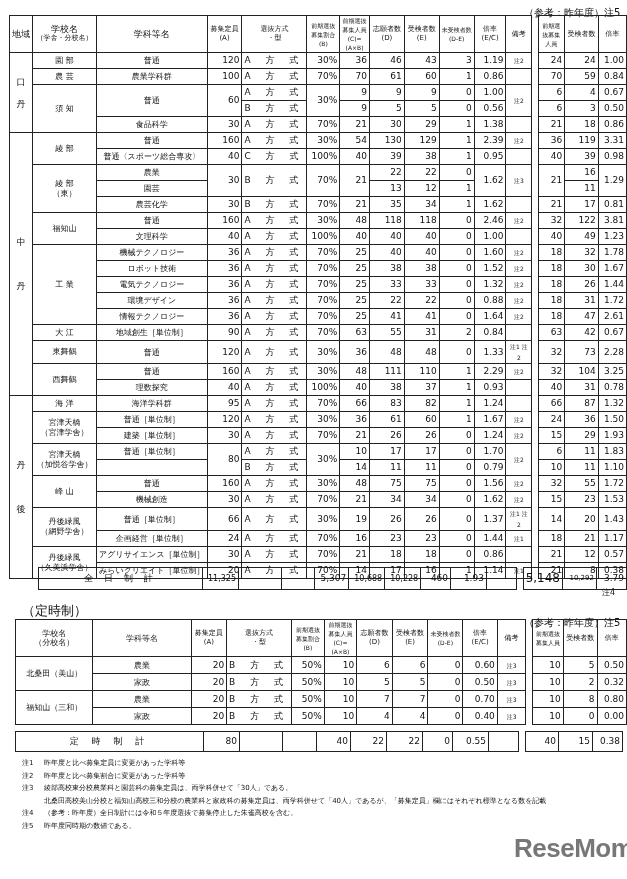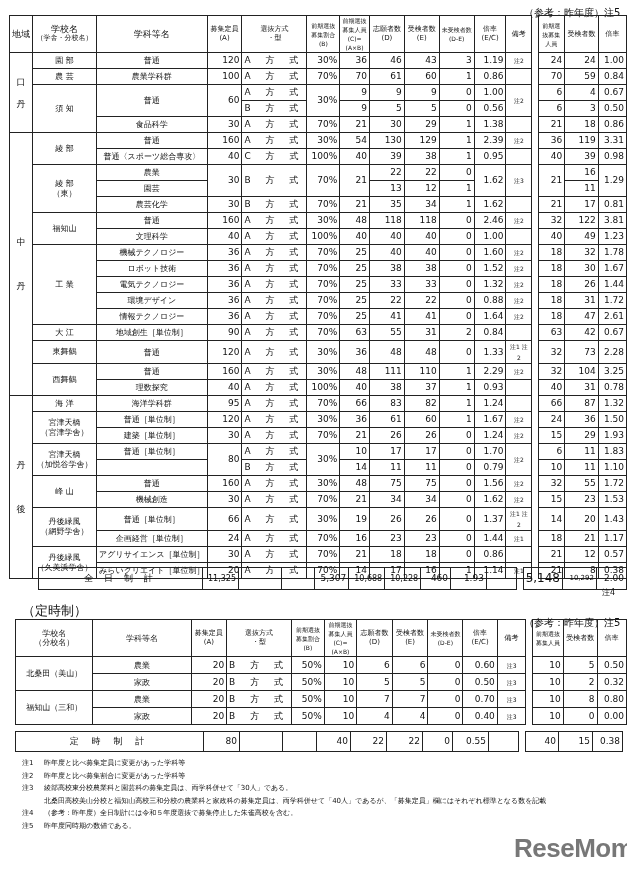--- a/index.html
+++ b/index.html
@@ -685,21 +685,21 @@
     <td></td>
     <td class="r">5,307</td>
     <td class="r" style="font-size:8px">10,688</td>
     <td class="r" style="font-size:8px">10,228</td>
     <td class="r">460</td>
     <td class="r">1.93</td>
     <td></td>
     <td style="border:none"></td>
     <td class="r" style="font-size:12px">5,148</td>
     <td class="r" style="font-size:7px">10,292</td>
-    <td class="r">2.00</td>
+    <td class="r">3.79</td>
   </tr>
 </tbody>
   </table>
 <div class="note4">注4</div>
 
 <div class="title" style="left:22px;top:602px;">（定時制）</div>
 <div class="ref-title" style="left:524px;top:616px;">（参考：昨年度）注5</div>
 
 <table style="left:15px;top:619px;">
   <colgroup>

